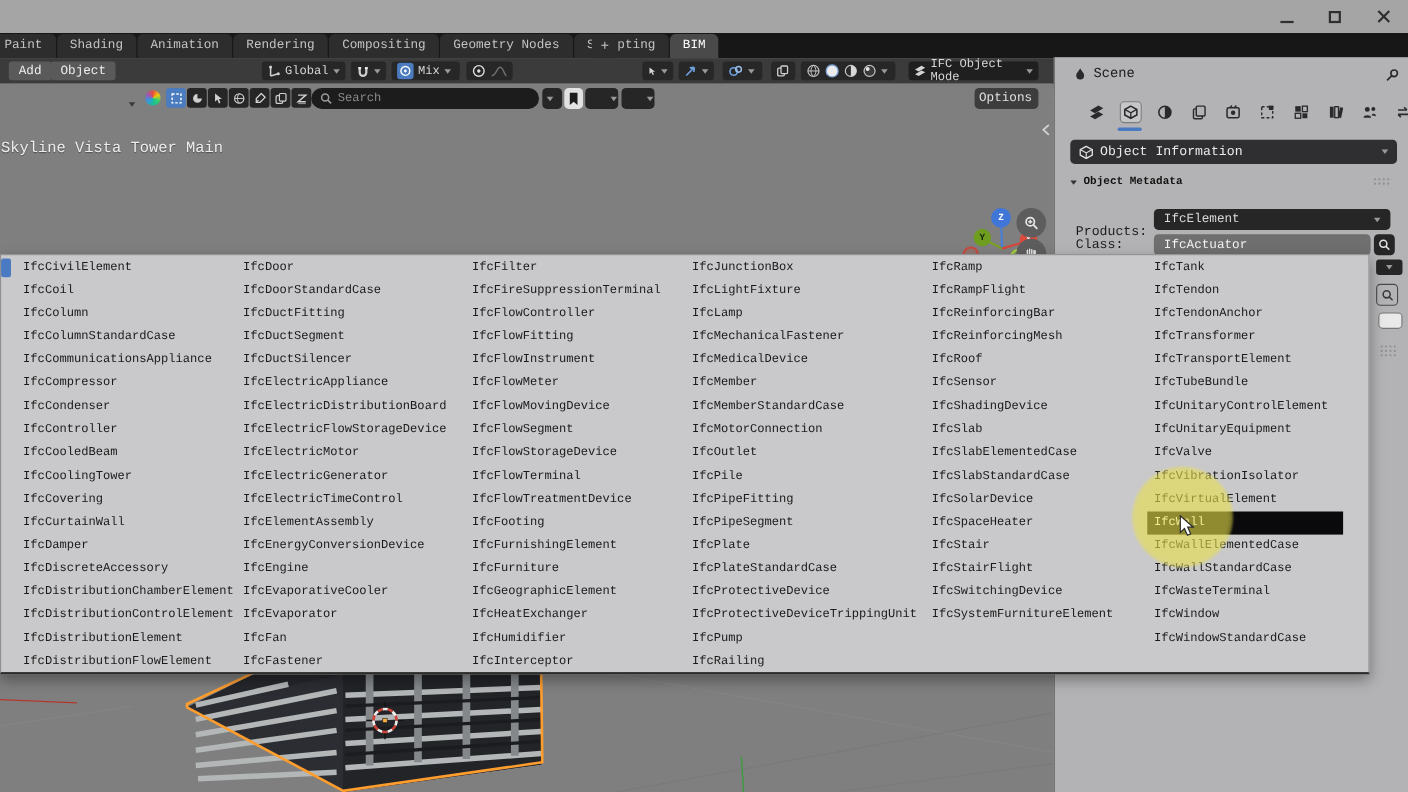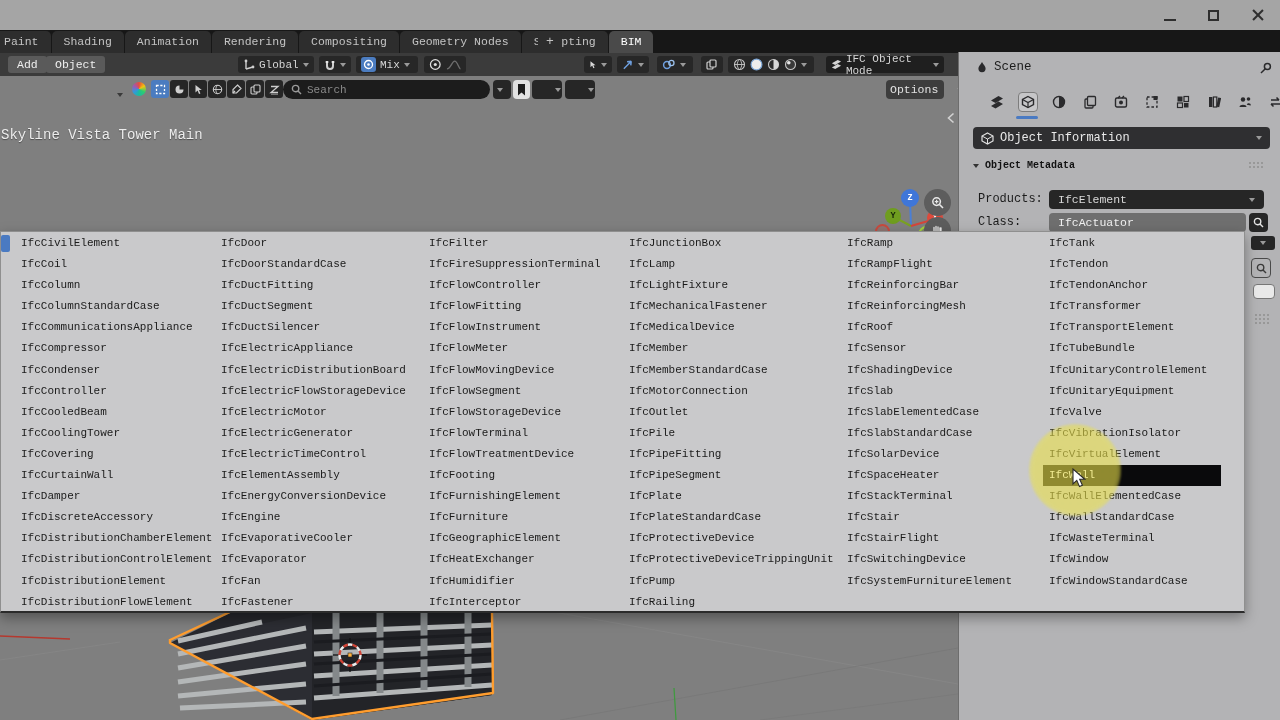--- a/index.html
+++ b/index.html
@@ -547,21 +547,21 @@
         <i></i>
         <i></i>
         <i></i>
         <i></i>
         <i></i>
         <i></i>
         <i></i>
         <i></i>
       </span>
 
-    <div class="plabel" style="left:19px;top:140px">Products:</div>
+    <div class="plabel" style="left:19px;top:152px">Products:</div>
     <div class="pdrop" style="top:138px">
       <span>IfcElement</span>
       <span class="chev"></span>
     </div>
 
     <div class="plabel" style="left:19px;top:163px">Class:</div>
     <input class="pfield" style="top: 161px;" value="IfcActuator">
     <div class="sqbtn" style="left:290px;top:161px">
       <svg width="11" height="11" viewBox="0 0 11 11">
           <circle cx="4.6" cy="4.6" r="3.2" fill="none" stroke="#e4e4e4" stroke-width="1.4"></circle>
@@ -652,22 +652,22 @@
         <div class="dd-item">IfcFooting</div>
         <div class="dd-item">IfcFurnishingElement</div>
         <div class="dd-item">IfcFurniture</div>
         <div class="dd-item">IfcGeographicElement</div>
         <div class="dd-item">IfcHeatExchanger</div>
         <div class="dd-item">IfcHumidifier</div>
         <div class="dd-item">IfcInterceptor</div>
       </div>
       <div class="dd-col">
         <div class="dd-item">IfcJunctionBox</div>
+        <div class="dd-item">IfcLightFixture</div>
         <div class="dd-item">IfcLamp</div>
-        <div class="dd-item">IfcLightFixture</div>
         <div class="dd-item">IfcMechanicalFastener</div>
         <div class="dd-item">IfcMedicalDevice</div>
         <div class="dd-item">IfcMember</div>
         <div class="dd-item">IfcMemberStandardCase</div>
         <div class="dd-item">IfcMotorConnection</div>
         <div class="dd-item">IfcOutlet</div>
         <div class="dd-item">IfcPile</div>
         <div class="dd-item">IfcPipeFitting</div>
         <div class="dd-item">IfcPipeSegment</div>
         <div class="dd-item">IfcPlate</div>
@@ -683,21 +683,20 @@
         <div class="dd-item">IfcReinforcingBar</div>
         <div class="dd-item">IfcReinforcingMesh</div>
         <div class="dd-item">IfcRoof</div>
         <div class="dd-item">IfcSensor</div>
         <div class="dd-item">IfcShadingDevice</div>
         <div class="dd-item">IfcSlab</div>
         <div class="dd-item">IfcSlabElementedCase</div>
         <div class="dd-item">IfcSlabStandardCase</div>
         <div class="dd-item">IfcSolarDevice</div>
         <div class="dd-item">IfcSpaceHeater</div>
-        <div class="dd-item">IfcStackTerminal</div>
         <div class="dd-item">IfcStair</div>
         <div class="dd-item">IfcStairFlight</div>
         <div class="dd-item">IfcSwitchingDevice</div>
         <div class="dd-item">IfcSystemFurnitureElement</div>
       </div>
       <div class="dd-col">
         <div class="dd-item">IfcTank</div>
         <div class="dd-item">IfcTendon</div>
         <div class="dd-item">IfcTendonAnchor</div>
         <div class="dd-item">IfcTransformer</div>

